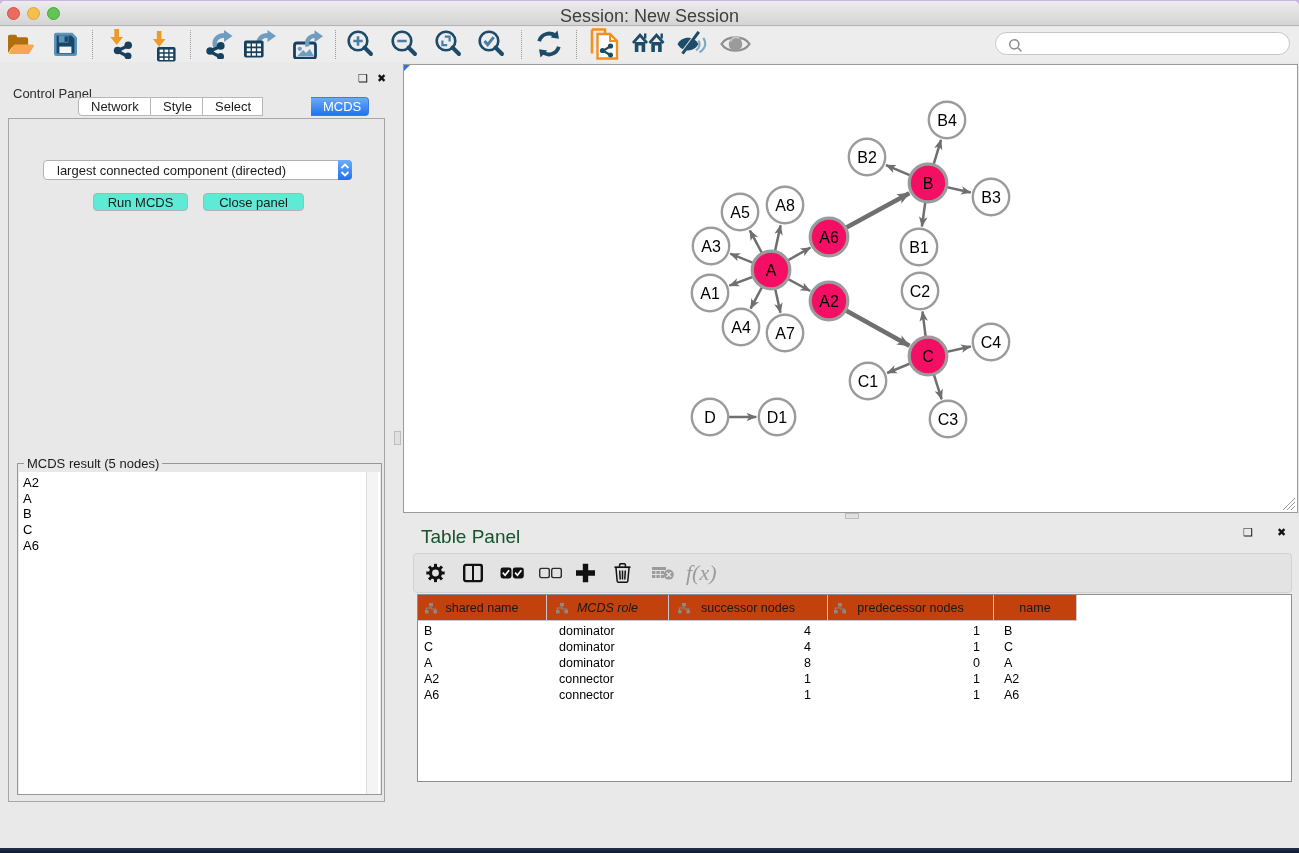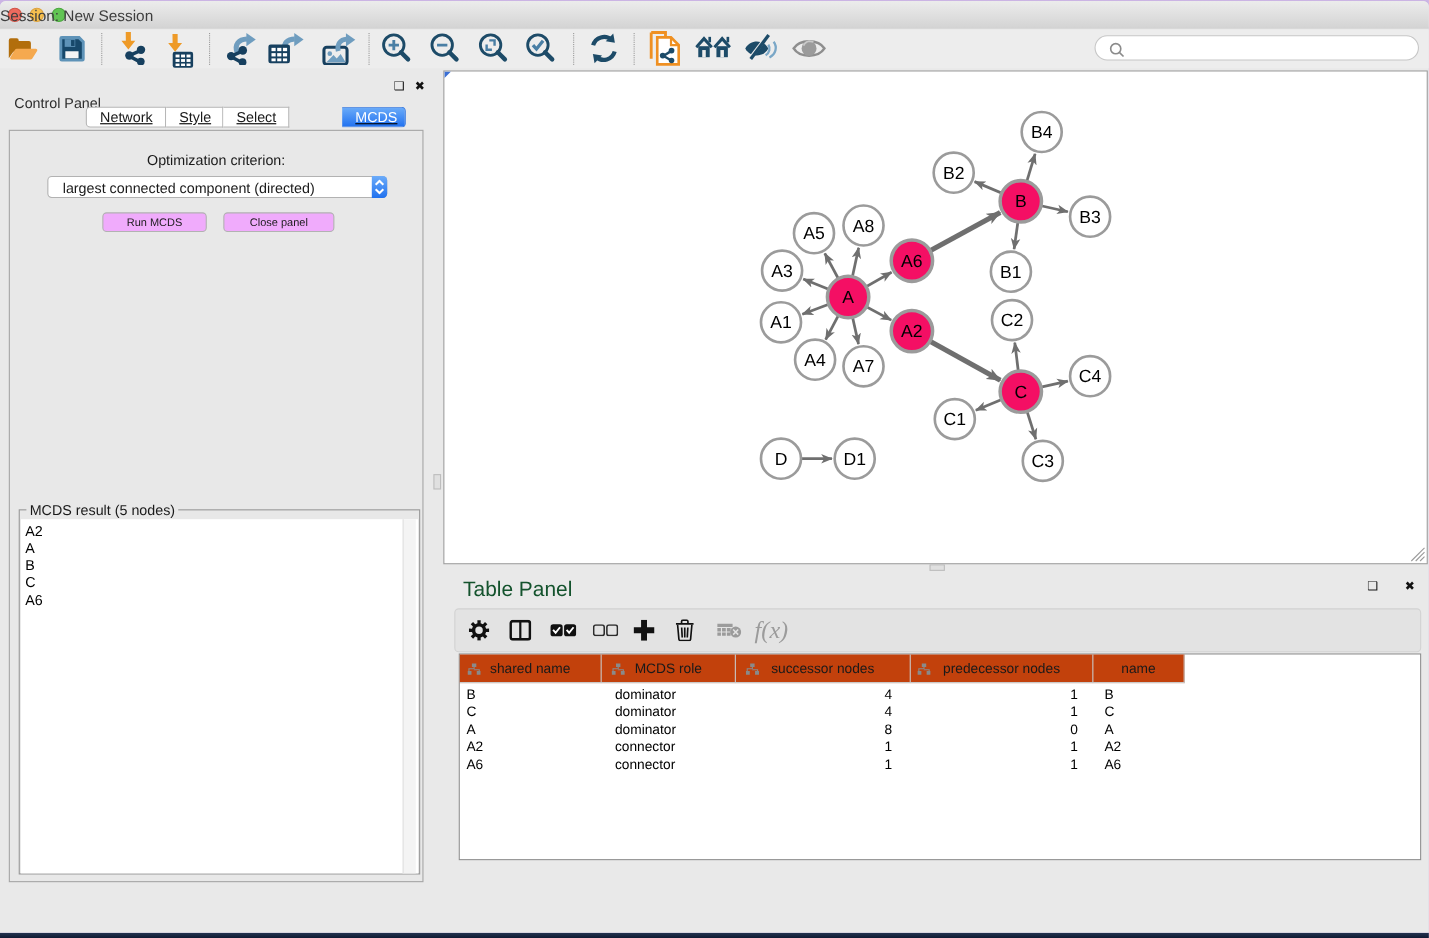--- a/index.html
+++ b/index.html
@@ -1,39 +1,39 @@
 <!DOCTYPE html>
 <html><head>
 <meta charset="utf-8">
 <style>
 * { margin:0; padding:0; box-sizing:border-box; }
 html,body { width:1299px; height:853px; overflow:hidden; }
 body { font-family:"Liberation Sans", sans-serif; background:#cbb4e4; position:relative; }
 #bottomstrip { position:absolute; left:0; right:0; top:848px; height:5px; background:linear-gradient(#233350,#0e1830); }
 #win { position:absolute; left:0; top:1px; width:1299px; height:847px; background:#e9e9e9; border-radius:5px 5px 0 0; overflow:hidden; }
 #titlebar { position:absolute; left:0; top:0; width:1299px; height:25px; background:linear-gradient(#ececec,#d4d4d4); border-bottom:1px solid #b3b3b3; border-radius:5px 5px 0 0; }
-#titlebar .title { position:absolute; left:0; right:0; top:5px; text-align:left; font-size:14px; color:#3e3e3e; }
+#titlebar .title { position:absolute; left:0; right:0; top:5px; text-align:center; font-size:18px; color:#3e3e3e; }
 .tl { position:absolute; top:6px; width:13px; height:13px; border-radius:50%; }
 #toolbar { position:absolute; left:0; top:26px; width:1299px; height:35px; background:#ededed; }
 .tsep { position:absolute; top:3px; height:29px; width:0; border-left:1px dotted #9a9a9a; }
 .ti { position:absolute; }
 #searchbox { position:absolute; left:995px; top:5px; width:295px; height:23px; background:#fff; border:1px solid #c6c6c6; border-radius:12px; }
 
 #cpTitle { position:absolute; left:13px; top:85px; font-size:13px; color:#2e2e2e; }
 .panicon { position:absolute; font-size:11px; color:#111; }
 #cpBox { position:absolute; left:8px; top:117px; width:377px; height:684px; background:#e8e8e8; border:1px solid #a6a6a6; }
-.tabrow { position:absolute; display:flex; height:19px;text-decoration:underline; }
+.tabrow { position:absolute; display:flex; height:19px; }
 .tab { height:19px; line-height:18px; font-size:13px; color:#1a1a1a; background:#fff; border:1px solid #b7b7b7; border-left:none; padding:0 12px; text-align:center; }
 .tab.first { border-left:1px solid #b7b7b7; border-radius:4px 0 0 4px; }
 .tab.last { border-radius:0 4px 4px 0;margin-left:48px; }
 .tab.sel { background:linear-gradient(#6aabf9,#2272f0); color:#fff; border-color:#3d7de0; }
 #optLabel { position:absolute; left:0; top:137px; width:393px; text-align:center; font-size:13px; color:#1a1a1a; }
 #dropdown { position:absolute; left:43px; top:159px; width:309px; height:20px; background:#fff; border:1px solid #b2b2b2; border-radius:4px; font-size:13px; color:#1a1a1a; line-height:19px; padding-left:13px; }
 #ddBtn { position:absolute; right:-1px; top:-1px; width:14px; height:20px; background:linear-gradient(#6cacfa,#2071ef); border-radius:0 4px 4px 0; }
-.btn { position:absolute; height:18px; background:#f0abfc; border:1px solid #b2b2b2; border-radius:4px; font-size:10px; color:#1a1a1a; text-align:center; line-height:17px; }
+.btn { position:absolute; height:18px; background:#5eead4; border:1px solid #b2b2b2; border-radius:4px; font-size:13px; color:#1a1a1a; text-align:center; line-height:17px; }
 #fieldset { position:absolute; left:17px; top:462px; width:365px; height:332px; border:1px solid #989898; }
 #fsLabel { position:absolute; left:6px; top:-8px; background:#e8e8e8; font-size:13px; color:#1a1a1a; padding:0 3px; }
 #listbox { position:absolute; left:1px; top:8px; width:361px; height:322px; background:#fff; font-size:13px; color:#000; padding-top:3px; }
 #listbox .li { padding-left:4px; height:15.7px; line-height:15.7px; }
 #lbScroll { position:absolute; right:2px; top:0; width:12px; height:322px; background:#f4f4f4; border-left:1px solid #e0e0e0; }
 
 #netwin { position:absolute; left:403px; top:63px; width:895px; height:449px; background:#fff; border:1px solid #9b9b9b; }
 #nwTitle { position:absolute; left:0; top:0; width:100%; height:21px; background:linear-gradient(#ececec,#d2d2d2); border-bottom:1px solid #a8a8a8; border-radius:1px 1px 0 0; }
 #nwTitle .t { position:absolute; left:0; right:0; top:3px; text-align:center; font-size:13px; color:#3c3c3c; }
 .tl2 { position:absolute; top:5px; width:12px; height:12px; border-radius:50%; box-sizing:border-box; }
@@ -249,21 +249,20 @@
   <div id="cpTitle">Control Panel</div>
   <div class="panicon" style="left:358px;top:71px;">❑</div>
   <div class="panicon" style="left:377px;top:71px;">✖</div>
   <div class="tabrow" style="left:78px;top:96px;">
     <div class="tab first" style="width:73px;">Network</div>
     <div class="tab" style="width:52px;">Style</div>
     <div class="tab" style="width:60px;">Select</div>
     <div class="tab last sel" style="width:58px;">MCDS</div>
   </div>
   <div id="cpBox"></div>
-  <div id="optLabel">Optimization criterion:</div>
   <div id="dropdown">largest connected component (directed)
     <div id="ddBtn">
         <svg style="position:absolute;left:2px;top:3px;" width="10" height="14" viewBox="0 0 10 14">
           <path d="M1.5,5 L5,1.5 L8.5,5" fill="none" stroke="#fff" stroke-width="1.8"></path>
           <path d="M1.5,9 L5,12.5 L8.5,9" fill="none" stroke="#fff" stroke-width="1.8"></path>
         </svg>
       </div>
   </div>
   <div class="btn" style="left:93px;top:192px;width:95px;">Run MCDS</div>
   <div class="btn" style="left:203px;top:192px;width:101px;">Close panel</div>
@@ -411,21 +410,21 @@
           <path d="M0,1 h14 v3 h-14 z M0,5 h3.4 v3 h-3.4 z M4.4,5 h3.4 v3 h-3.4 z M8.8,5 h3.4 v3 h-3.4 z M0,9 h3.4 v3 h-3.4 z M4.4,9 h3.4 v3 h-3.4 z M8.8,9 h3.4 v3 h-3.4 z"></path>
           <circle cx="16.8" cy="8.6" r="5"></circle>
           <path d="M14.5,6.3 l4.6,4.6 M19.1,6.3 l-4.6,4.6" stroke="#e3e3e3" stroke-width="1.4"></path>
         </g>
       </svg>
     <div class="tpicon" style="left:272px;font-family:'Liberation Serif',serif;font-style:italic;font-size:22px;color:#9b9b9b;">f(x)</div>
   </div>
   <div id="tableBox">
     <div id="thead">
       <div class="th" style="left:0;width:129px;">shared name</div>
-      <div class="th" style="left:129px;width:122px;">MCDS role</div>
+      <div class="th" style="left:129px;width:122px;font-style:italic;">MCDS role</div>
       <div class="th" style="left:251px;width:159px;">successor nodes</div>
       <div class="th" style="left:410px;width:166px;">predecessor nodes</div>
       <div class="th" style="left:576px;width:83px;border-right:1px solid #c9c9c9;">name</div>
       <svg class="thicon" style="left:7px;" width="12" height="11" viewBox="0 0 12 11">
           <g fill="#8a8a8a">
             <rect x="4" y="0" width="4" height="3.4"></rect>
             <rect x="0" y="7" width="3.6" height="3.4"></rect>
             <rect x="8.4" y="7" width="3.6" height="3.4"></rect>
             <path d="M5.5,3.4 h1 v2 h-4.7 v1.8 h-1 v-2.8 h4.7 z M6.5,5.4 h4.7 v2.8 h-1 v-1.8 h-4.7 z"></path>
           </g>

